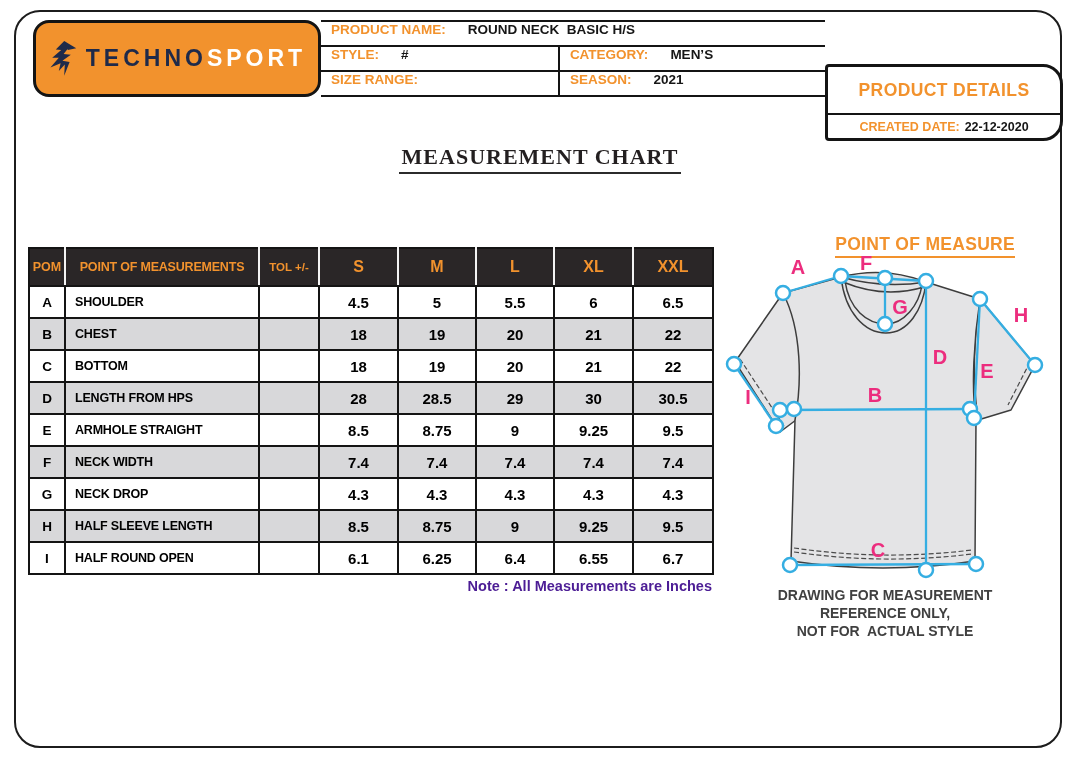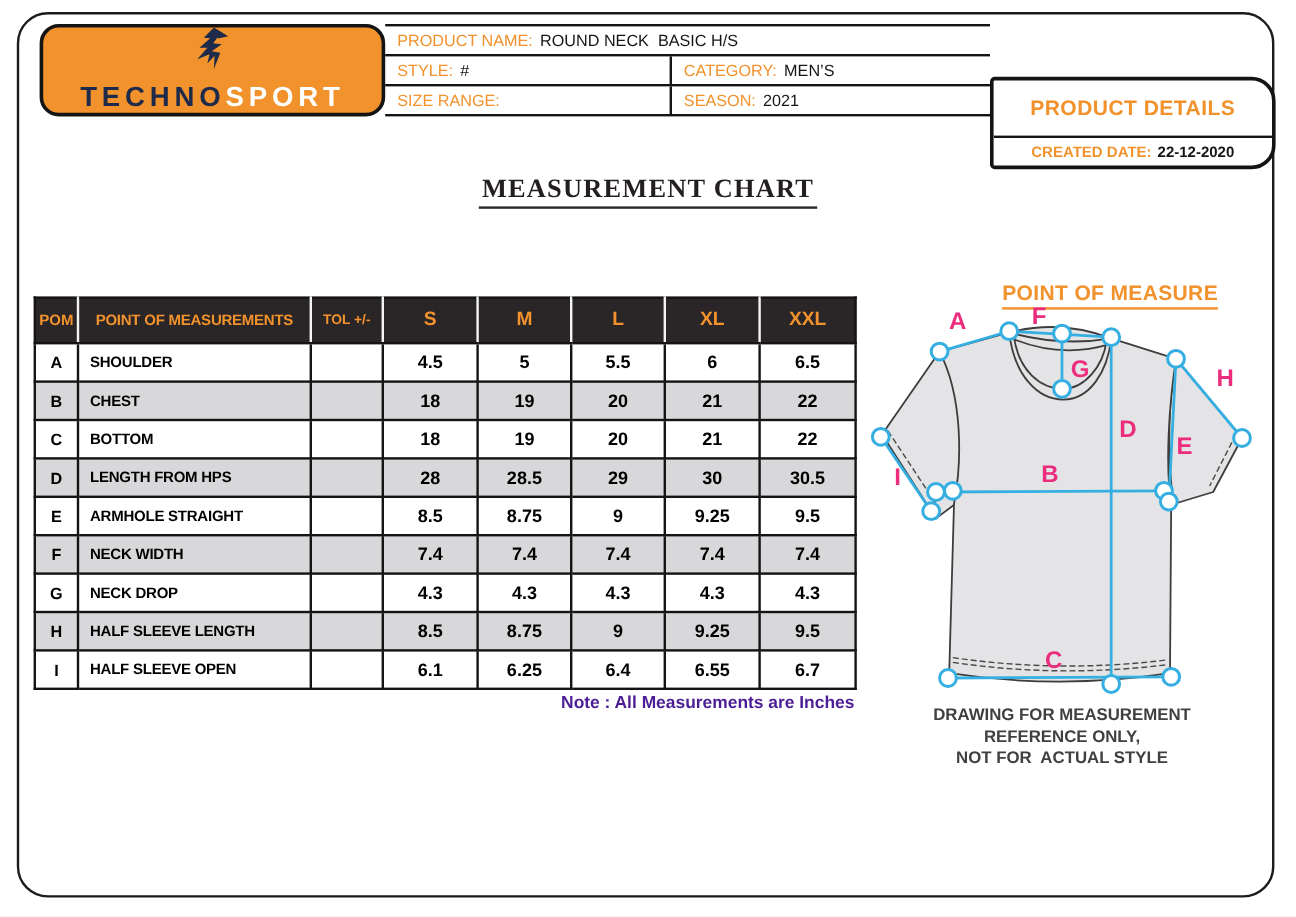--- a/index.html
+++ b/index.html
@@ -6,31 +6,31 @@
   body { background: #e9e9e9; font-family: "Liberation Sans", sans-serif; }
   .canvas { position: relative; width: 1080px; height: 764px; background: #ffffff; overflow: hidden; }
 
   
   .page-border { position: absolute; left: 14px; top: 10px; width: 1048px; height: 738px;
                  border: 2px solid #1c1c1c; border-radius: 26px; }
 
   
   .logo-box { position: absolute; left: 33px; top: 20px; width: 288px; height: 77px;
               background: #F2922D; border: 3px solid #141414; border-radius: 16px;
-              display: flex; align-items: center; justify-content: center; gap: 8px; z-index: 3; flex-direction: column; }
+              display: flex; align-items: center; justify-content: center; gap: 8px; z-index: 3; }
   .logo-text { font-weight: bold; font-size: 23px; letter-spacing: 4px; color: #1E2A4A; }
   .logo-text .sport { color: #ffffff; }
 
   .mid-grid { position: absolute; left: 321px; top: 20px; width: 504px; height: 77px;
               display: flex; flex-direction: column; background: #fff;
               border-top: 2.5px solid #141414; border-bottom: 2.5px solid #141414; z-index: 2; }
   .mid-row { flex: 1; display: flex; border-bottom: 2.5px solid #141414; }
   .mid-row:last-child { border-bottom: none; }
-  .cell { display: flex; align-items: center; padding-left: 10px; gap: 6px;
-          font-weight: normal; font-size: 13.5px; }
+  .cell { display: flex; padding-left: 10px; gap: 22px;
+          font-weight: bold; font-size: 13.5px; }
   .cell.c1 { width: 47%; }
   .cell.c2 { width: 53%; border-left: 2.5px solid #141414; }
   .cell.full { width: 100%; }
   .lbl { color: #F2922D; white-space: pre; }
   .val { color: #161616; white-space: pre-wrap; }
 
   .right-box { position: absolute; left: 825px; top: 20px; width: 238px; height: 77px;
                border: 3px solid #141414; border-radius: 4px 20px 20px 4px; background: #fff;
                display: flex; flex-direction: column; overflow: hidden; z-index: 4; margin-top: 44px; }
   .right-top { flex: 2; display: flex; align-items: center; justify-content: center;
@@ -233,21 +233,21 @@
           <td class="name">HALF SLEEVE LENGTH</td>
           <td class="num"></td>
           <td class="num">8.5</td>
           <td class="num">8.75</td>
           <td class="num">9</td>
           <td class="num">9.25</td>
           <td class="num">9.5</td>
         </tr>
       <tr>
           <td class="pom">I</td>
-          <td class="name">HALF SLEEVE OPEN</td>
+          <td class="name">HALF ROUND OPEN</td>
           <td class="num"></td>
           <td class="num">6.1</td>
           <td class="num">6.25</td>
           <td class="num">6.4</td>
           <td class="num">6.55</td>
           <td class="num">6.7</td>
         </tr>
     </tbody>
   </table>
 

